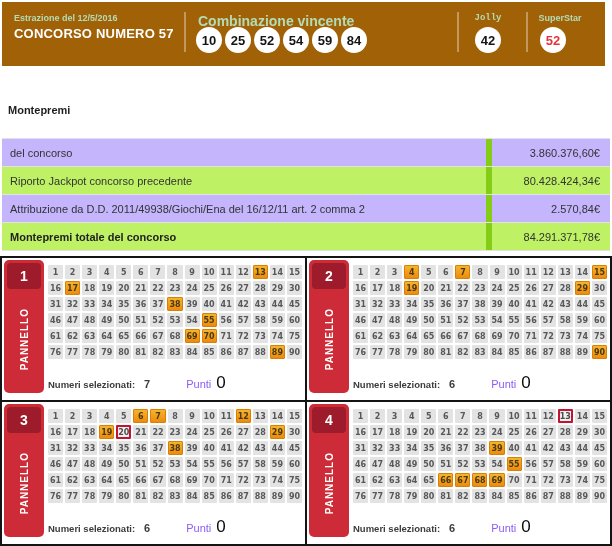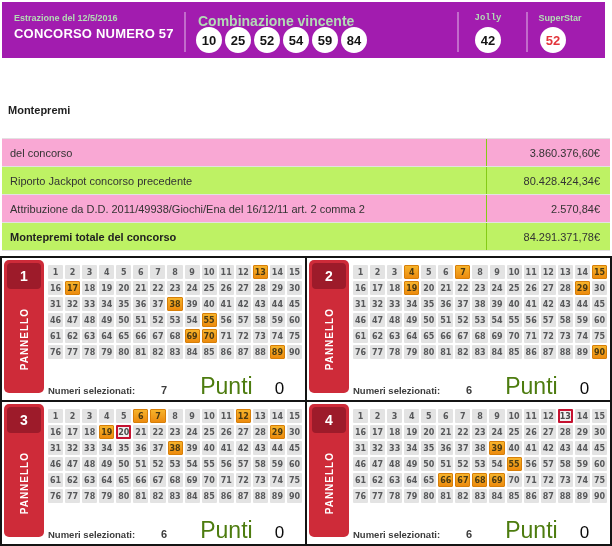--- a/index.html
+++ b/index.html
@@ -1,55 +1,55 @@
 <!DOCTYPE html>
 <html><head>
 <meta charset="utf-8">
 <style>
   * { margin:0; padding:0; box-sizing:border-box; }
   html,body { width:612px; height:546px; background:#fff; font-family:"Liberation Sans", sans-serif; position:relative; overflow:hidden; }
 
   
-  .header { position:absolute; left:2px; top:2px; width:603px; height:56px; background:#a21caf; }
+  .header { position:absolute; left:2px; top:2px; width:603px; height:64px; background:#a16207; }
   .hdr-date { position:absolute; left:12px; top:11px; font-size:9px; font-weight:bold; color:#b3dcb5; }
   .hdr-title { position:absolute; left:12px; top:24px; font-size:13px; font-weight:bold; color:#ffffff; letter-spacing:.2px; }
   .vdiv { position:absolute; top:10px; width:2px; height:40px; background:rgba(255,255,255,.35); }
   .vdiv1 { left:182px; } .vdiv2 { left:455px; } .vdiv3 { left:524px; }
   .combo-label { position:absolute; left:196px; top:11px; font-size:14px; font-weight:bold; color:#b3dcb5; }
   .balls { position:absolute; left:194px; top:25px; display:flex; gap:3px; }
   .ball { width:26px; height:26px; border-radius:50%; background:#fff; color:#141414; font-size:13px; font-weight:bold; display:flex; align-items:center; justify-content:center; }
   .jolly-label { position:absolute; left:458px; top:11px; width:56px; text-align:center; font-size:9px; font-weight:bold; color:#b3dcb5;font-family:Liberation Mono, monospace; }
   .jolly-ball { position:absolute; left:473px; top:25px; }
   .ss-label { position:absolute; left:527px; top:11px; width:62px; text-align:center; font-size:9px; font-weight:bold; color:#b3dcb5; }
   .ss-ball { position:absolute; left:538px; top:25px; color:#e3353b; }
 
   
   .mp-title { position:absolute; left:8px; top:104px; font-size:11px; font-weight:bold; color:#1e1e1e; }
   .mp-table { position:absolute; left:2px; top:138px; width:608px; border-bottom:1px solid #e2e2e2; }
-  .mrow { display:flex; height:28px; border-top:1px solid #e2e2e2; background:#f9a8d4; }
+  .mrow { display:flex; height:28px; border-top:1px solid #e2e2e2; background:#c4b5fd; }
   .mrow.alt { background:#bef264; }
   .mlabel { flex:1; display:flex; align-items:center; padding-left:8px; font-size:11px; color:#333; }
   .mrow.tot .mlabel { font-weight:bold; color:#222; }
-  .mvalue { width:124px; border-left:1px solid #84cc16; display:flex; align-items:center; justify-content:flex-end; padding-right:10px; font-size:11px; color:#333; }
+  .mvalue { width:124px; border-left:6px solid #84cc16; display:flex; align-items:center; justify-content:flex-end; padding-right:10px; font-size:11px; color:#333; }
 
   
   .panels { position:absolute; left:0; top:256px; width:612px; height:290px; display:grid; grid-template-columns:1fr 1fr; grid-template-rows:1fr 1fr; gap:2px; background:#141414; border:2px solid #141414; }
   .panel { background:#fff; position:relative; overflow:hidden; }
   .psidebar { position:absolute; left:2px; top:2px; width:40px; bottom:7px; background:#ce2b39; border-radius:5px; }
   .pbadge { width:34px; height:26px; margin:3px auto 0; background:#9d1b2a; border-radius:4px; color:#fff; font-size:14px; font-weight:bold; display:flex; align-items:center; justify-content:center; }
   .pvert { position:absolute; left:0; right:0; top:32px; bottom:6px; display:flex; align-items:center; justify-content:center; }
   .pvert span { writing-mode:vertical-rl; transform:rotate(180deg); color:#fff; font-size:10px; font-weight:bold; letter-spacing:1px; }
   .pgrid { position:absolute; left:46px; top:7px; width:254px; display:grid; grid-template-columns:repeat(15,1fr); gap:2px; }
   .cell { height:14px; background:#e3e3e3; border-radius:1px; font-family:"DejaVu Sans", sans-serif; font-size:8px; font-weight:bold; color:#57585a; display:flex; align-items:center; justify-content:center; }
   .cell.sel { background:linear-gradient(#f6b32b,#ec8b0e); border:1px solid #d87f08; color:#4a3a12; }
   .cell.out { background:#f0f0f0; border:2px solid #c51230; color:#4c4c4c; }
-  .pfooter { position:absolute; left:46px; top:115px; right:4px; display:flex; align-items:baseline;gap:17px; }
+  .pfooter { position:absolute; left:46px; top:115px; right:4px; display:flex; align-items:baseline; }
   .flabel { font-size:9.5px; font-weight:bold; color:#3c3c3c; }
   .fcount { font-size:11px; font-weight:bold; color:#3c3c3c; margin-left:9px; }
-  .fpunti { font-size:23px; color:#4d7c0f; margin-left:16px; }
+  .fpunti { font-size:11px; color:#8b5cf6; margin-left:36px; }
   .fpval  { font-size:17px; color:#0a0a0a; margin-left:5px; }
 </style>
 </head>
 <body>
 
 <div class="header">
   <div class="hdr-date">Estrazione del 12/5/2016</div>
   <div class="hdr-title">CONCORSO NUMERO 57</div>
   <div class="vdiv vdiv1"></div>
   <div class="combo-label">Combinazione vincente</div>

